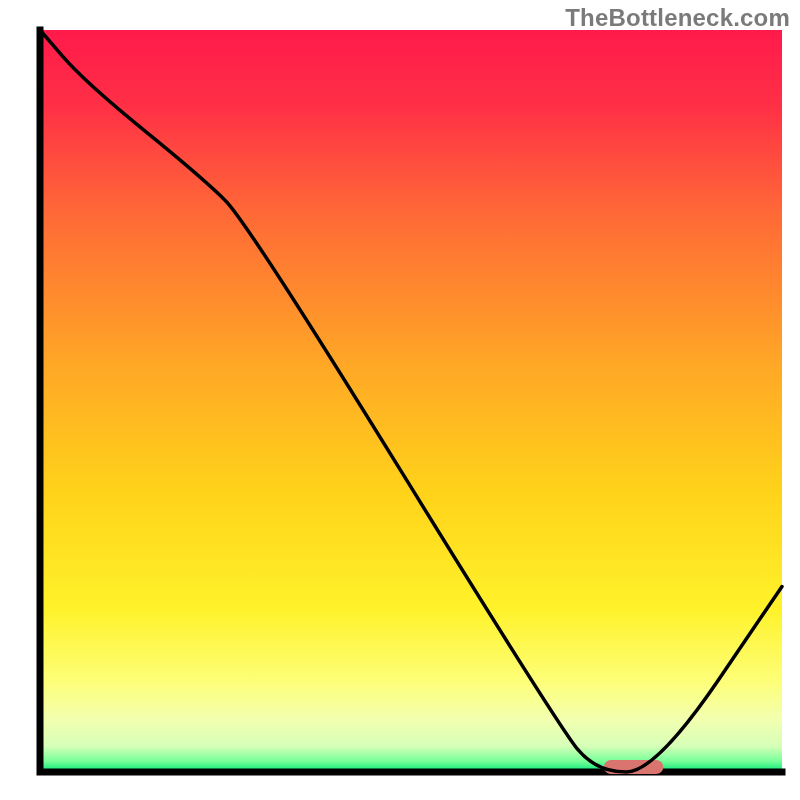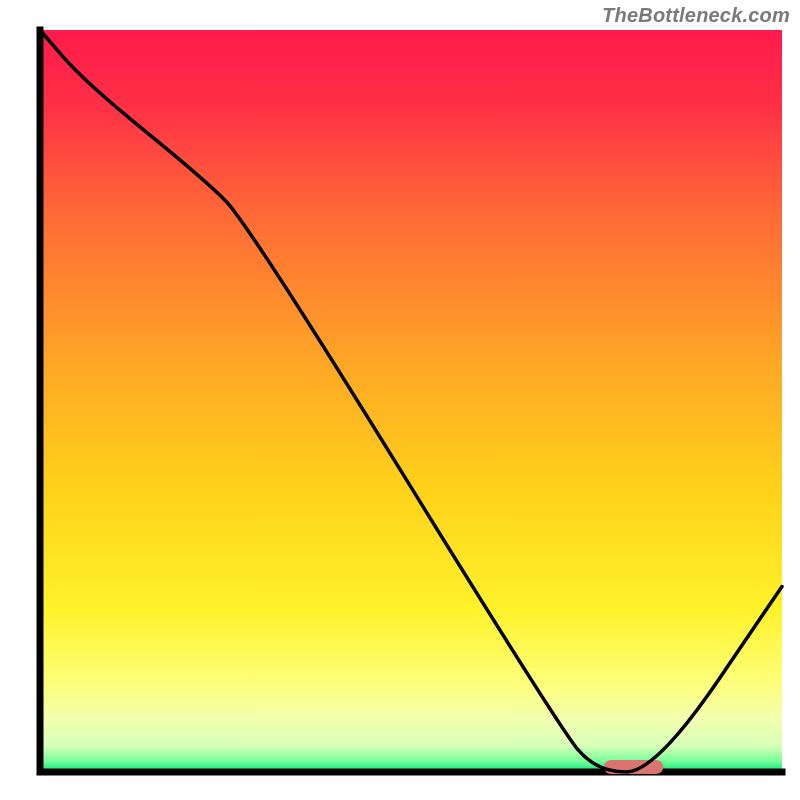--- a/index.html
+++ b/index.html
@@ -13,25 +13,24 @@
   }
   .stage {
     position: relative;
     width: 800px;
     height: 800px;
   }
   .watermark {
     position: absolute;
     top: 4px;
     right: 10px;
-    font-size: 20px;
+    font-size: 24px;
     font-weight: 600;
     color: #7a7a7a;
     letter-spacing: 0.2px;
-    font-style: italic;
   }
   svg {
     display: block;
   }
 </style>
 </head>
 <body>
 
 <div class="stage">
   <div class="watermark">TheBottleneck.com</div>

